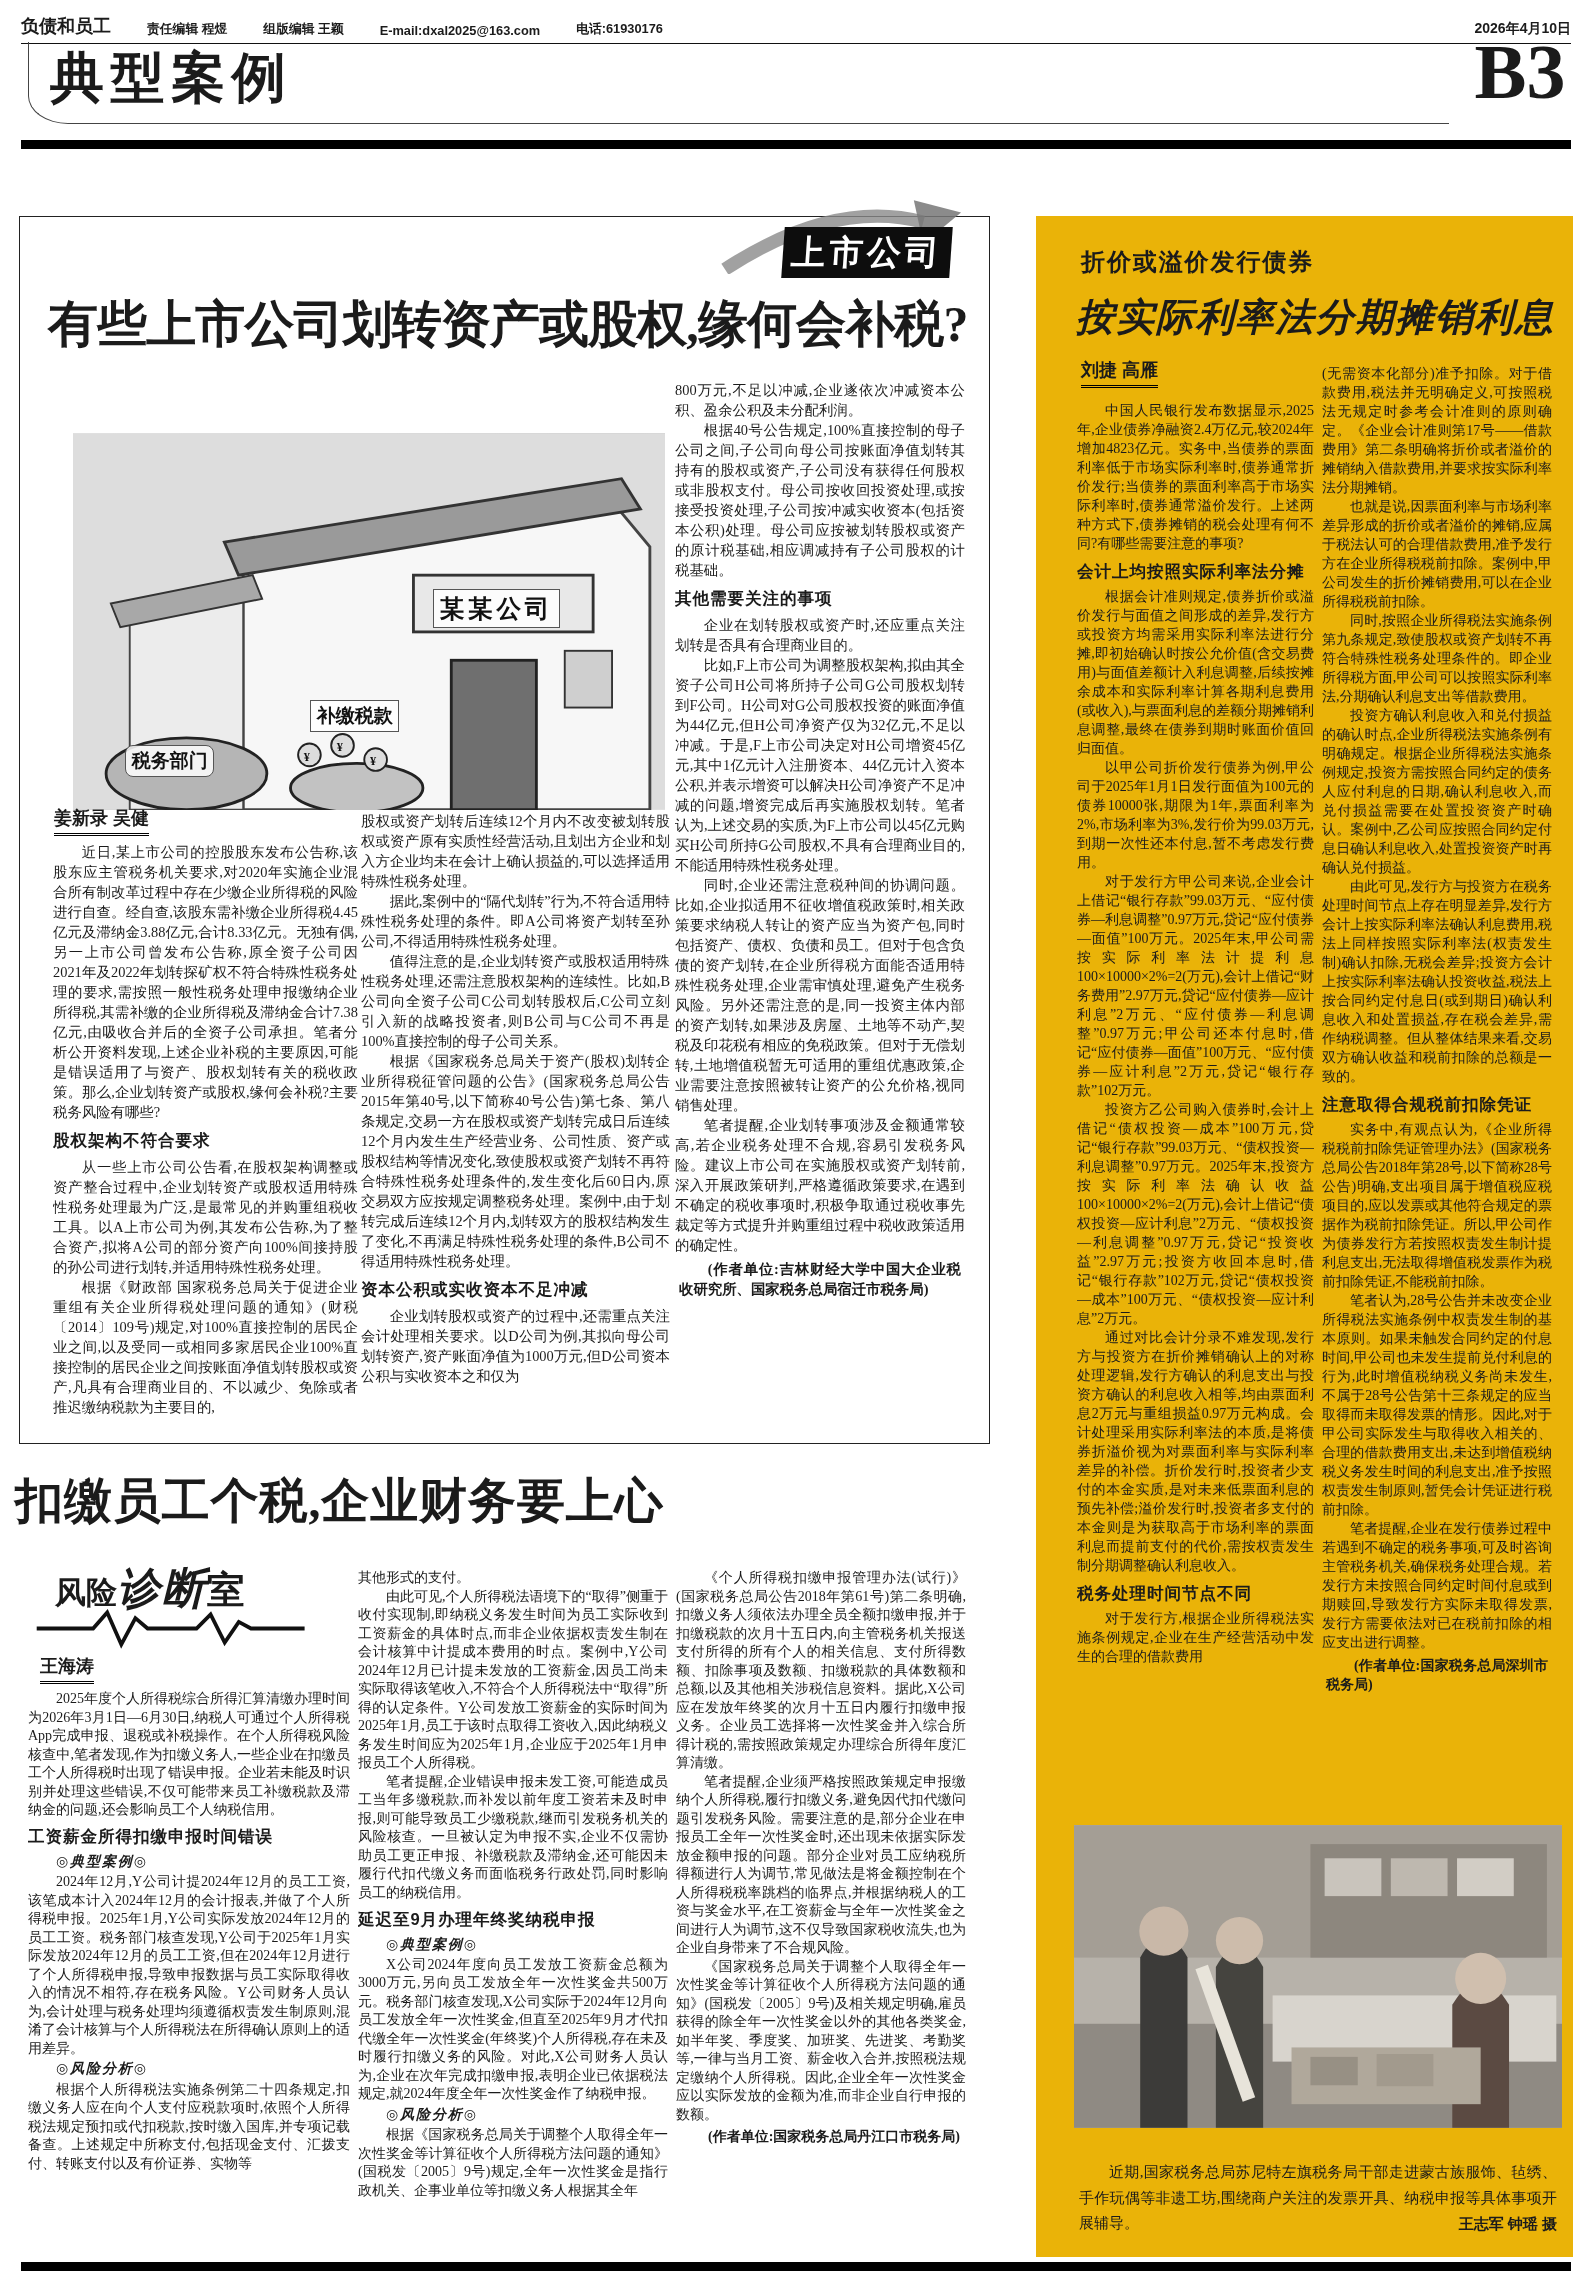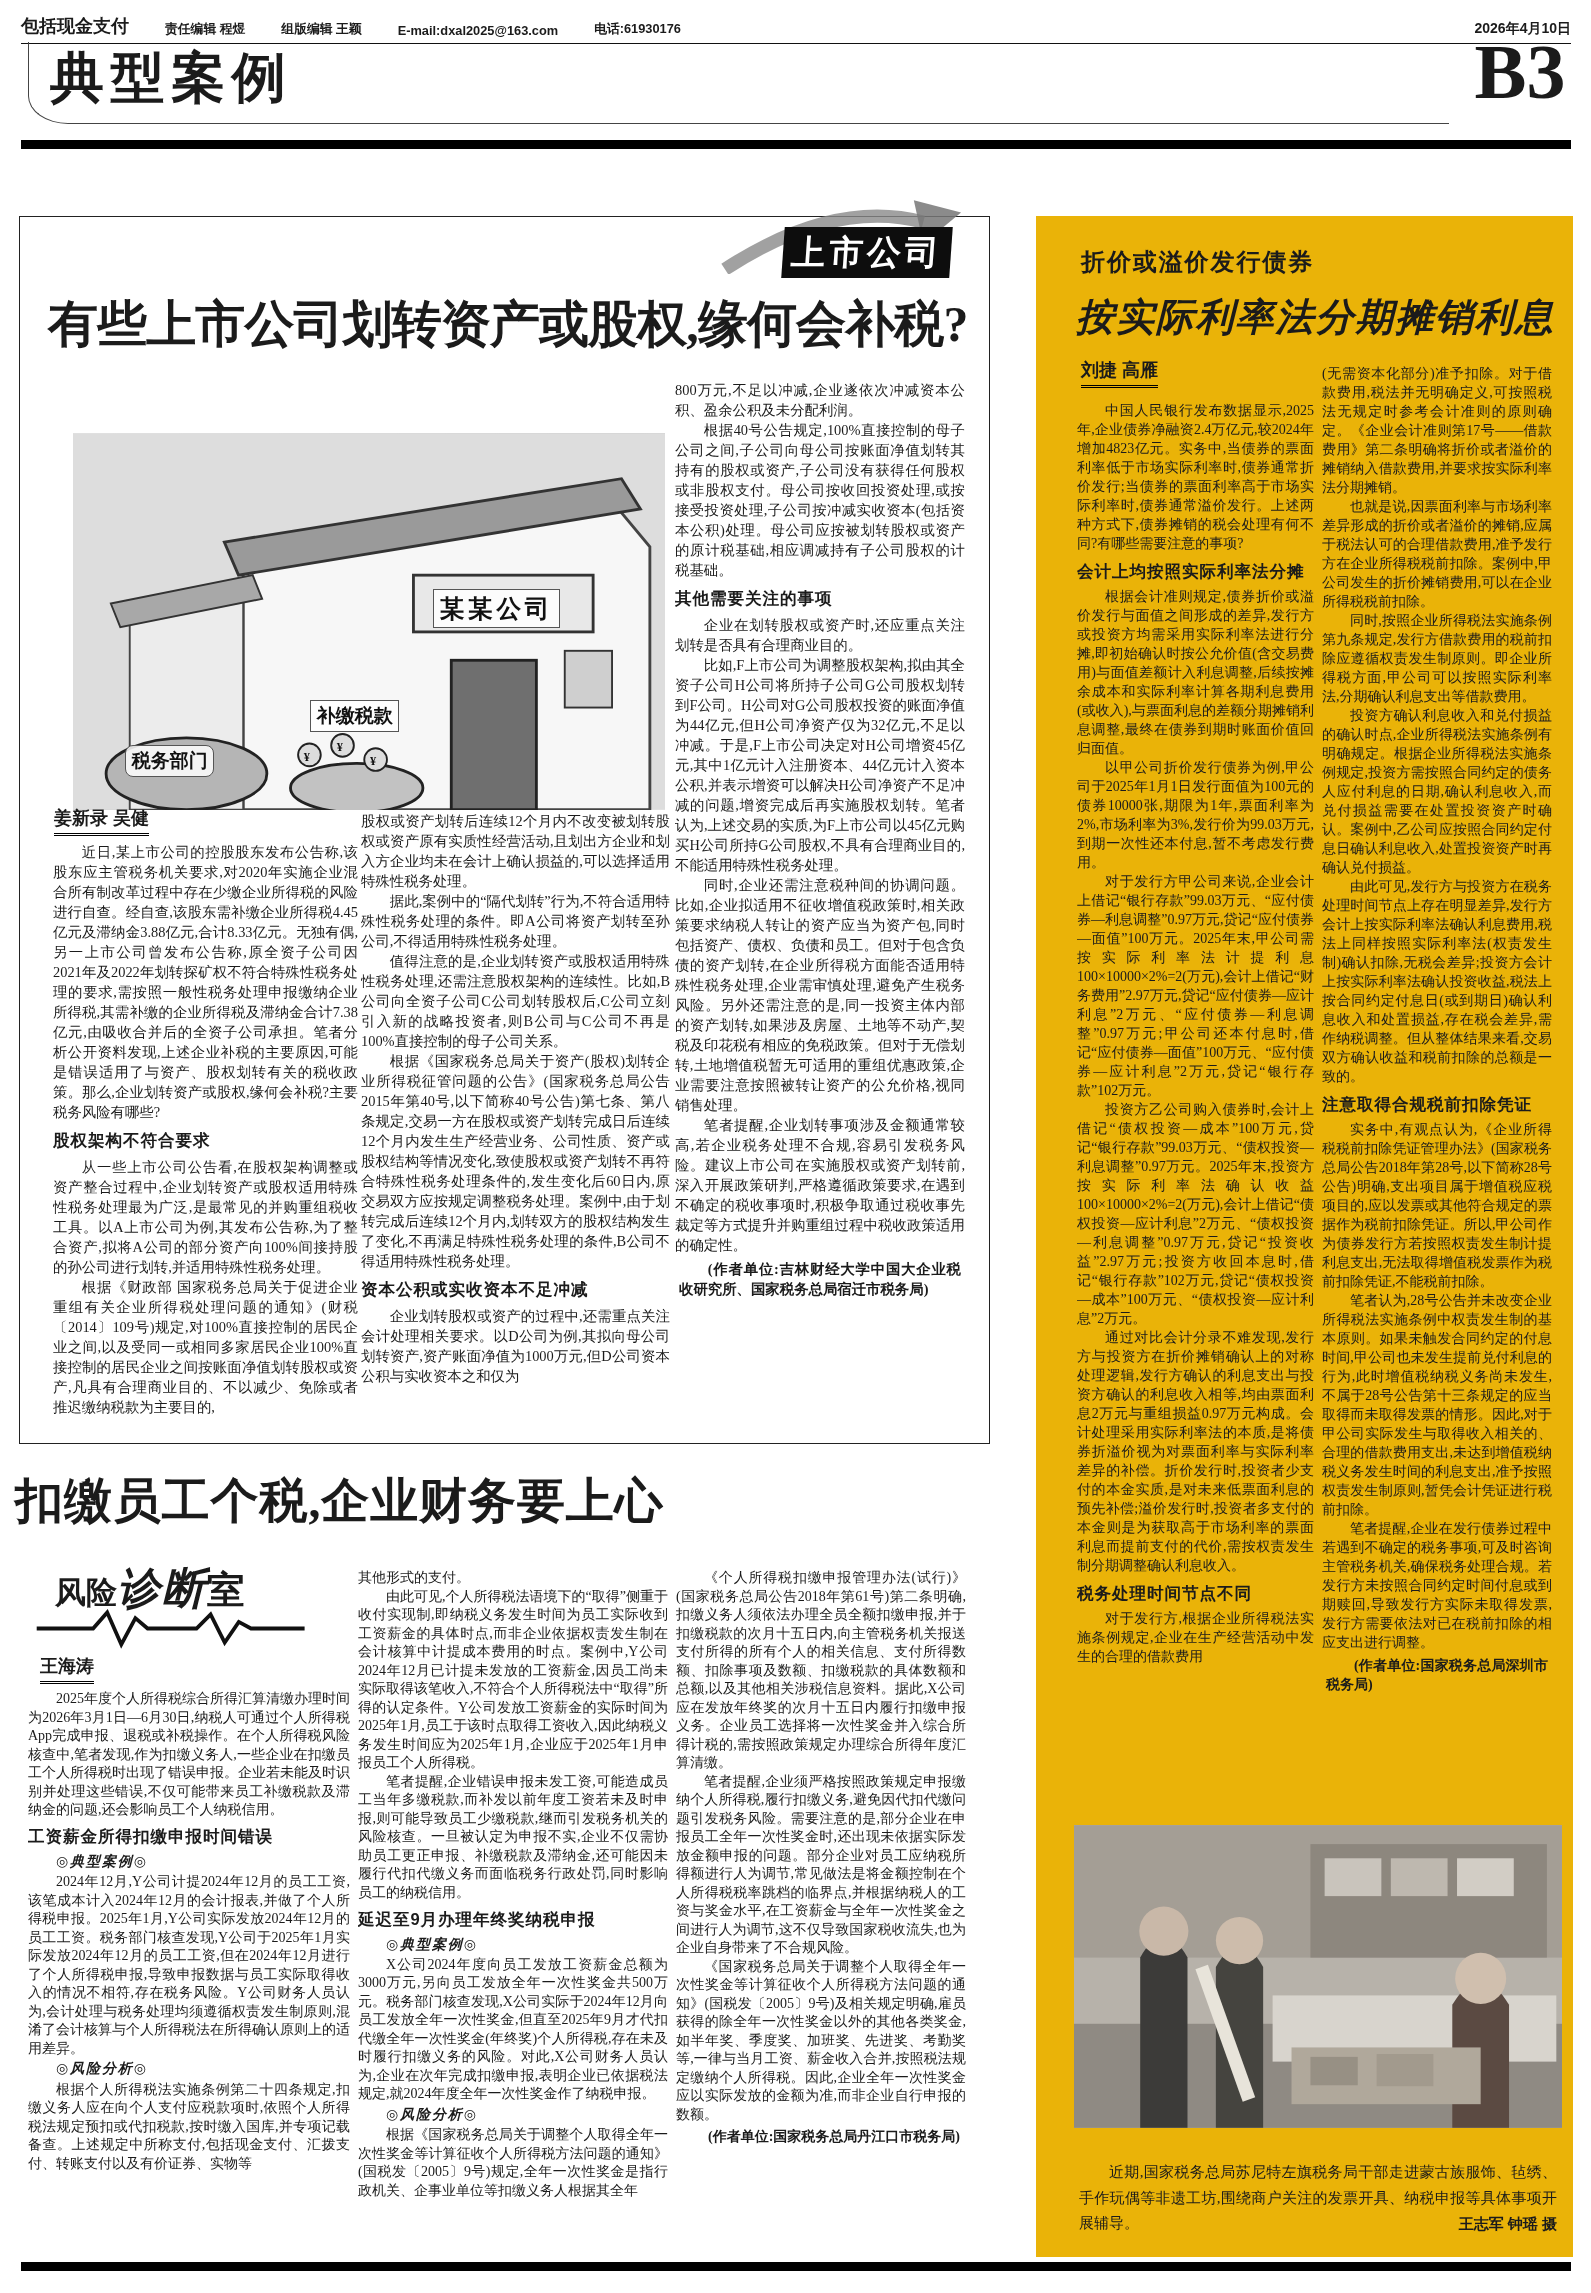--- a/index.html
+++ b/index.html
@@ -74,21 +74,21 @@
   
   .illu-label{position:absolute;font-weight:900;font-size:19px;color:#111;background:rgba(255,255,255,.85);
     padding:1.9px 5.7px;border:0.9px solid #555;}
 </style>
 </head>
 <body>
 
 <div id="page">
 
   <div id="masthead">
-    <span class="mast-paper">包括现金支付</span>
+    <span class="mast-paper">负债和员工</span>
     <span class="mast-item">责任编辑 程煜</span>
     <span class="mast-item">组版编辑 王颖</span>
     <span class="mast-item">E-mail:dxal2025@163.com</span>
     <span class="mast-item">电话:61930176</span>
     <span class="mast-date">2026年4月10日</span>
   </div>
 
   <div id="section-tab">
     <div id="section-title">典型案例</div>
   </div>
@@ -165,21 +165,21 @@
         <p class="p">以甲公司折价发行债券为例,甲公司于2025年1月1日发行面值为100元的债券10000张,期限为1年,票面利率为2%,市场利率为3%,发行价为99.03万元,到期一次性还本付息,暂不考虑发行费用。</p>
         <p class="p">对于发行方甲公司来说,企业会计上借记“银行存款”99.03万元、“应付债券—利息调整”0.97万元,贷记“应付债券—面值”100万元。2025年末,甲公司需按实际利率法计提利息100×10000×2%=2(万元),会计上借记“财务费用”2.97万元,贷记“应付债券—应计利息”2万元、“应付债券—利息调整”0.97万元;甲公司还本付息时,借记“应付债券—面值”100万元、“应付债券—应计利息”2万元,贷记“银行存款”102万元。</p>
         <p class="p">投资方乙公司购入债券时,会计上借记“债权投资—成本”100万元,贷记“银行存款”99.03万元、“债权投资—利息调整”0.97万元。2025年末,投资方按实际利率法确认收益100×10000×2%=2(万元),会计上借记“债权投资—应计利息”2万元、“债权投资—利息调整”0.97万元,贷记“投资收益”2.97万元;投资方收回本息时,借记“银行存款”102万元,贷记“债权投资—成本”100万元、“债权投资—应计利息”2万元。</p>
         <p class="p">通过对比会计分录不难发现,发行方与投资方在折价摊销确认上的对称处理逻辑,发行方确认的利息支出与投资方确认的利息收入相等,均由票面利息2万元与重组损益0.97万元构成。会计处理采用实际利率法的本质,是将债券折溢价视为对票面利率与实际利率差异的补偿。折价发行时,投资者少支付的本金实质,是对未来低票面利息的预先补偿;溢价发行时,投资者多支付的本金则是为获取高于市场利率的票面利息而提前支付的代价,需按权责发生制分期调整确认利息收入。</p>
         <h3 class="sub">税务处理时间节点不同</h3>
         <p class="p">对于发行方,根据企业所得税法实施条例规定,企业在生产经营活动中发生的合理的借款费用</p>
       </div>
     <div id="a2-c2" class="col c-a2">
         <p class="p pc">(无需资本化部分)准予扣除。对于借款费用,税法并无明确定义,可按照税法无规定时参考会计准则的原则确定。《企业会计准则第17号——借款费用》第二条明确将折价或者溢价的摊销纳入借款费用,并要求按实际利率法分期摊销。</p>
         <p class="p">也就是说,因票面利率与市场利率差异形成的折价或者溢价的摊销,应属于税法认可的合理借款费用,准予发行方在企业所得税税前扣除。案例中,甲公司发生的折价摊销费用,可以在企业所得税税前扣除。</p>
-        <p class="p">同时,按照企业所得税法实施条例第九条规定,发行方借款费用的税前扣除应遵循权责发生制原则。即企业所得税方面,甲公司可以按照实际利率法,分期确认利息支出等借款费用。</p>
+        <p class="p">同时,按照企业所得税法实施条例第九条规定,致使股权或资产划转不再符合特殊性税务处理条件的。即企业所得税方面,甲公司可以按照实际利率法,分期确认利息支出等借款费用。</p>
         <p class="p">投资方确认利息收入和兑付损益的确认时点,企业所得税法实施条例有明确规定。根据企业所得税法实施条例规定,投资方需按照合同约定的债务人应付利息的日期,确认利息收入,而兑付损益需要在处置投资资产时确认。案例中,乙公司应按照合同约定付息日确认利息收入,处置投资资产时再确认兑付损益。</p>
         <p class="p">由此可见,发行方与投资方在税务处理时间节点上存在明显差异,发行方会计上按实际利率法确认利息费用,税法上同样按照实际利率法(权责发生制)确认扣除,无税会差异;投资方会计上按实际利率法确认投资收益,税法上按合同约定付息日(或到期日)确认利息收入和处置损益,存在税会差异,需作纳税调整。但从整体结果来看,交易双方确认收益和税前扣除的总额是一致的。</p>
         <h3 class="sub">注意取得合规税前扣除凭证</h3>
         <p class="p">实务中,有观点认为,《企业所得税税前扣除凭证管理办法》(国家税务总局公告2018年第28号,以下简称28号公告)明确,支出项目属于增值税应税项目的,应以发票或其他符合规定的票据作为税前扣除凭证。所以,甲公司作为债券发行方若按照权责发生制计提利息支出,无法取得增值税发票作为税前扣除凭证,不能税前扣除。</p>
         <p class="p">笔者认为,28号公告并未改变企业所得税法实施条例中权责发生制的基本原则。如果未触发合同约定的付息时间,甲公司也未发生提前兑付利息的行为,此时增值税纳税义务尚未发生,不属于28号公告第十三条规定的应当取得而未取得发票的情形。因此,对于甲公司实际发生与取得收入相关的、合理的借款费用支出,未达到增值税纳税义务发生时间的利息支出,准予按照权责发生制原则,暂凭会计凭证进行税前扣除。</p>
         <p class="p">笔者提醒,企业在发行债券过程中若遇到不确定的税务事项,可及时咨询主管税务机关,确保税务处理合规。若发行方未按照合同约定时间付息或到期赎回,导致发行方实际未取得发票,发行方需要依法对已在税前扣除的相应支出进行调整。</p>
         <p class="author">(作者单位:国家税务总局深圳市税务局)</p>
       </div>
 
     <div id="a2-photo">

